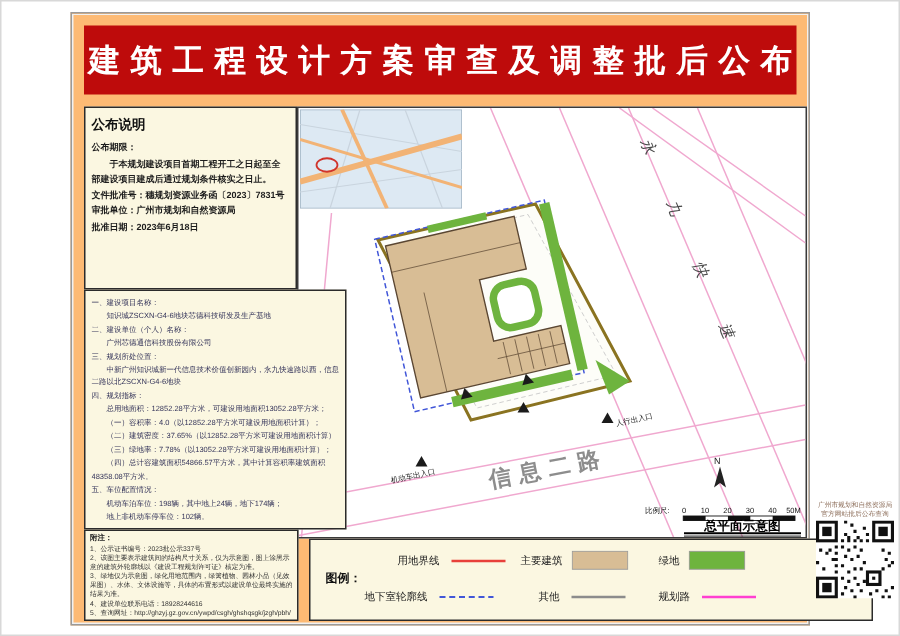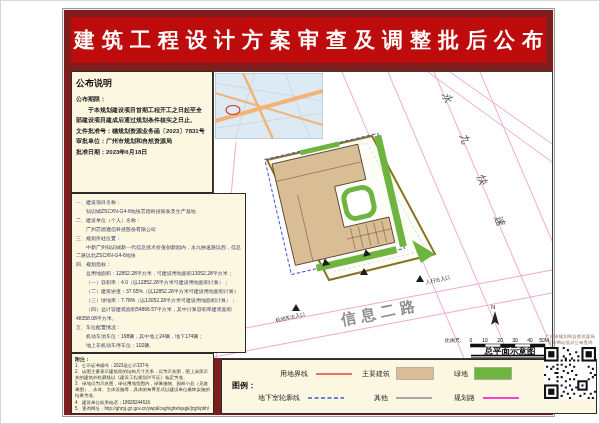--- a/index.html
+++ b/index.html
@@ -3,21 +3,21 @@
 <meta charset="utf-8">
 <style>
   html,body{margin:0;padding:0;}
   body{
     width:600px;height:424px;position:relative;background:#ffffff;
     font-family:"Liberation Sans",sans-serif;overflow:hidden;
   }
   .frame{position:absolute;left:0;top:0;width:598px;height:422px;border:1px solid #d8d8d8;}
   .sheet{
     position:absolute;left:47px;top:8px;width:491px;height:407px;
-    border:1px solid #9a9a9a;background:#7f1d1d;box-shadow:inset 0 0 0 1px #f0f0f0;margin-left:15px;
+    border:1px solid #9a9a9a;background:#fdba74;box-shadow:inset 0 0 0 1px #f0f0f0;
   }
   
   .banner{
     position:absolute;left:8px;top:8px;right:8px;height:46px;
     background:var(--banner_red);display:flex;align-items:center;justify-content:center;
   }
   .banner span{
     color:#ffffff;font-weight:bold;font-size:21px;letter-spacing:7px;
     white-space:nowrap;padding-left:7px;
   }

